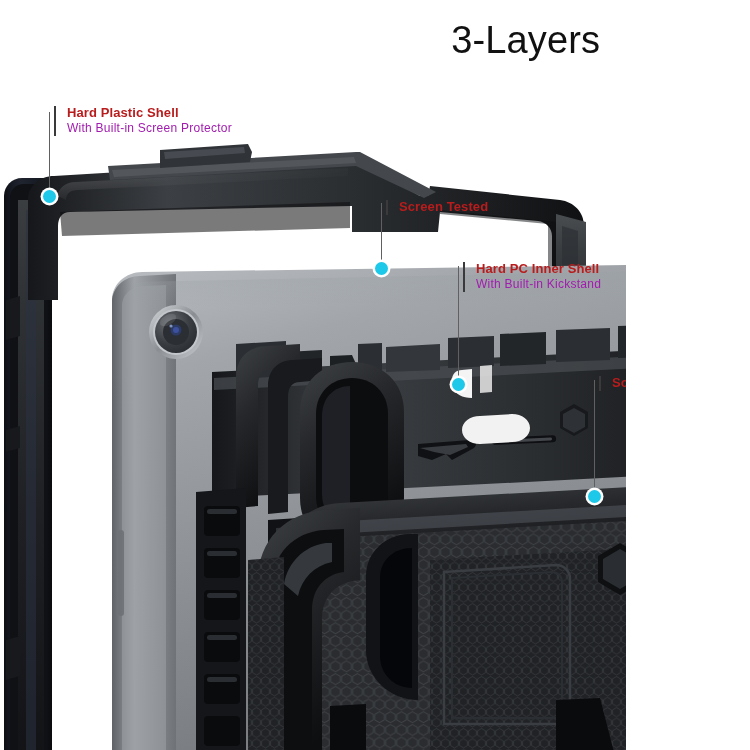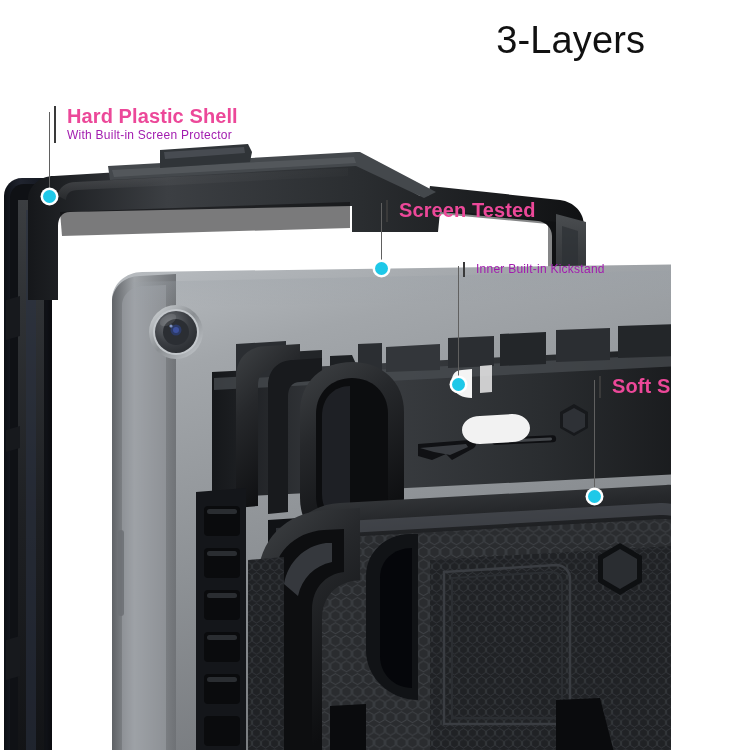--- a/index.html
+++ b/index.html
@@ -8,21 +8,20 @@
     padding: 0;
     background: #ffffff;
   }
   #stage {
     position: relative;
     width: 626px;
     height: 750px;
     background: #ffffff;
     overflow: hidden;
     font-family: "Liberation Sans", sans-serif;
-    padding-left: 45px;
     -webkit-font-smoothing: antialiased;
   }
 
   
   .title-block {
     position: absolute;
     right: 26px;
     top: 18px;
     text-align: right;
     line-height: 1.18;
@@ -36,23 +35,23 @@
 
   
   .callout {
     position: absolute;
     padding-left: 11px;
     border-left: 2px solid #3a3a3a;
     line-height: 1.0;
   }
   .callout .c-title {
     display: block;
-    font-size: 20px;
+    font-size: 13px;
     font-weight: bold;
-    color: #ec4899;
+    color: #b91c1c;
     letter-spacing: 0.1px;
     white-space: nowrap;
     margin-bottom: 2px;
   }
   .callout .c-sub {
     display: block;
     font-size: 12px;
     font-weight: 400;
     color: #a21caf;
     letter-spacing: 0.25px;
@@ -361,21 +360,22 @@
   <div class="leader" style="left:49px; top:112px; height:84px;"></div>
   <div class="dot" style="left:43px; top:190px;"></div>
 
   <div class="callout" style="left:386px; top:200px;">
     <span class="c-title">Screen Tested</span>
   </div>
   <div class="leader" style="left:381px; top:203px; height:63px;"></div>
   <div class="dot" style="left:375px; top:262px;"></div>
 
   <div class="callout" style="left:463px; top:262px;">
-    <span class="c-sub">Inner Built-in Kickstand</span>
+    <span class="c-title">Hard PC Inner Shell</span>
+    <span class="c-sub">With Built-in Kickstand</span>
   </div>
   <div class="leader" style="left:458px; top:266px; height:114px;"></div>
   <div class="dot" style="left:452px; top:378px;"></div>
 
   <div class="callout" style="left:599px; top:376px;">
     <span class="c-title">Soft Silicone Skin</span>
   </div>
   <div class="leader" style="left:594px; top:380px; height:113px;"></div>
   <div class="dot" style="left:588px; top:490px;"></div>
 

